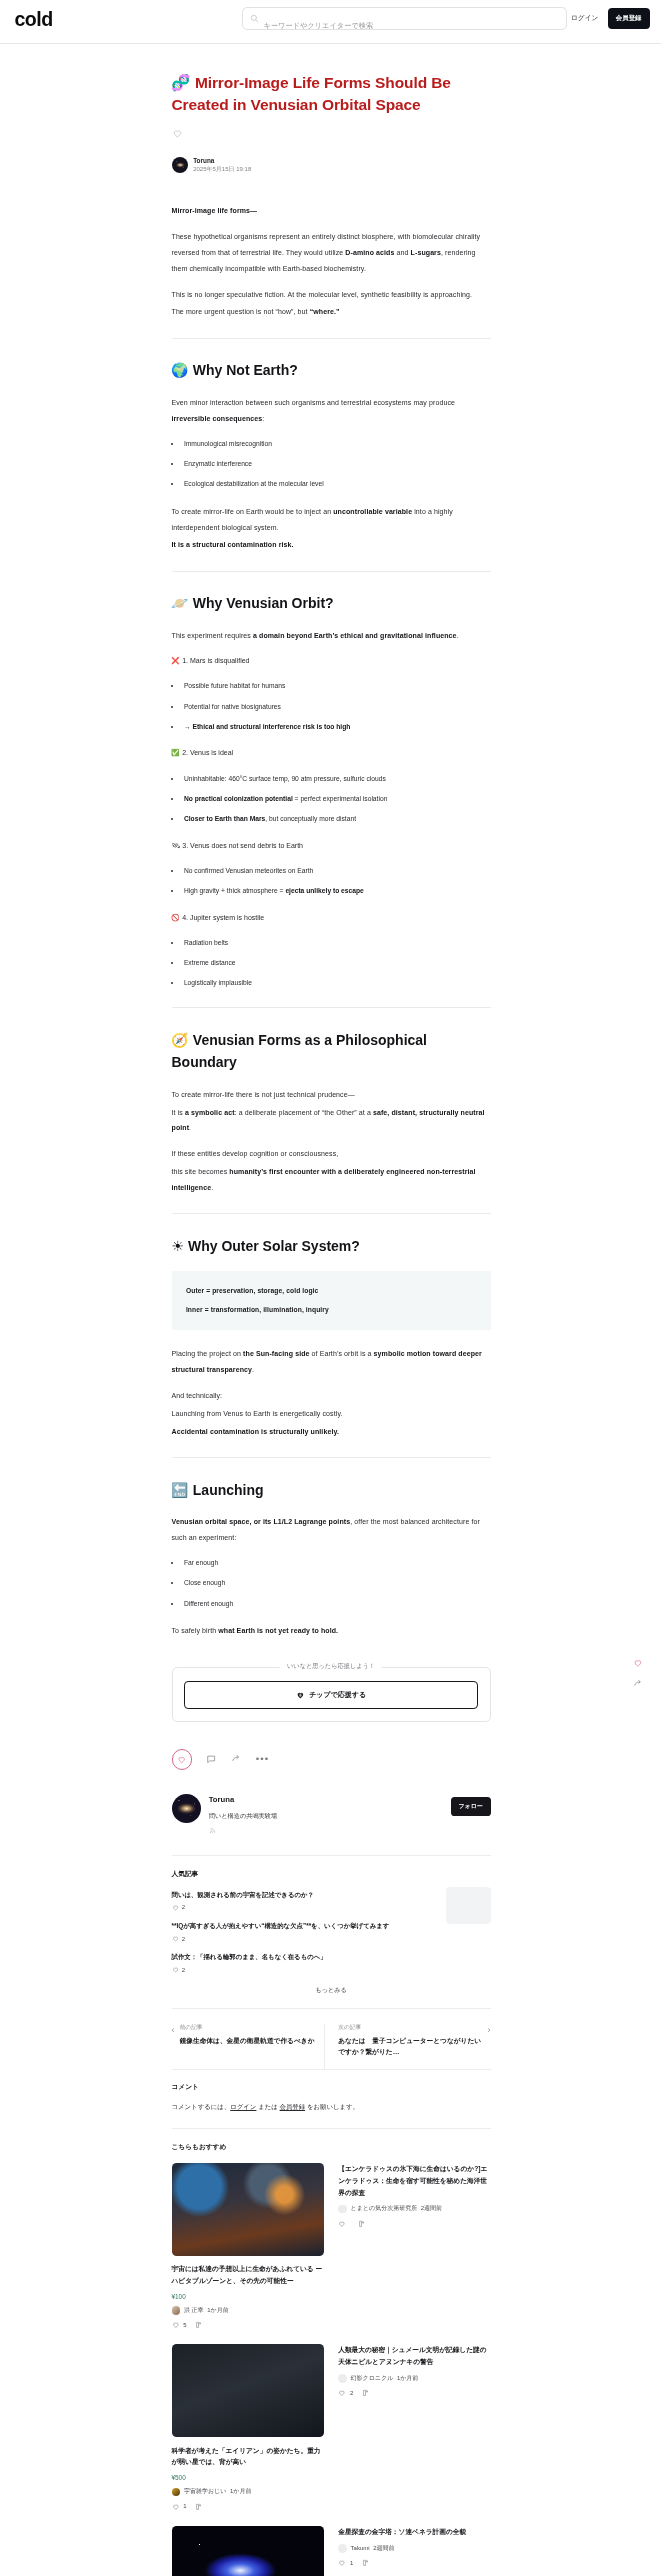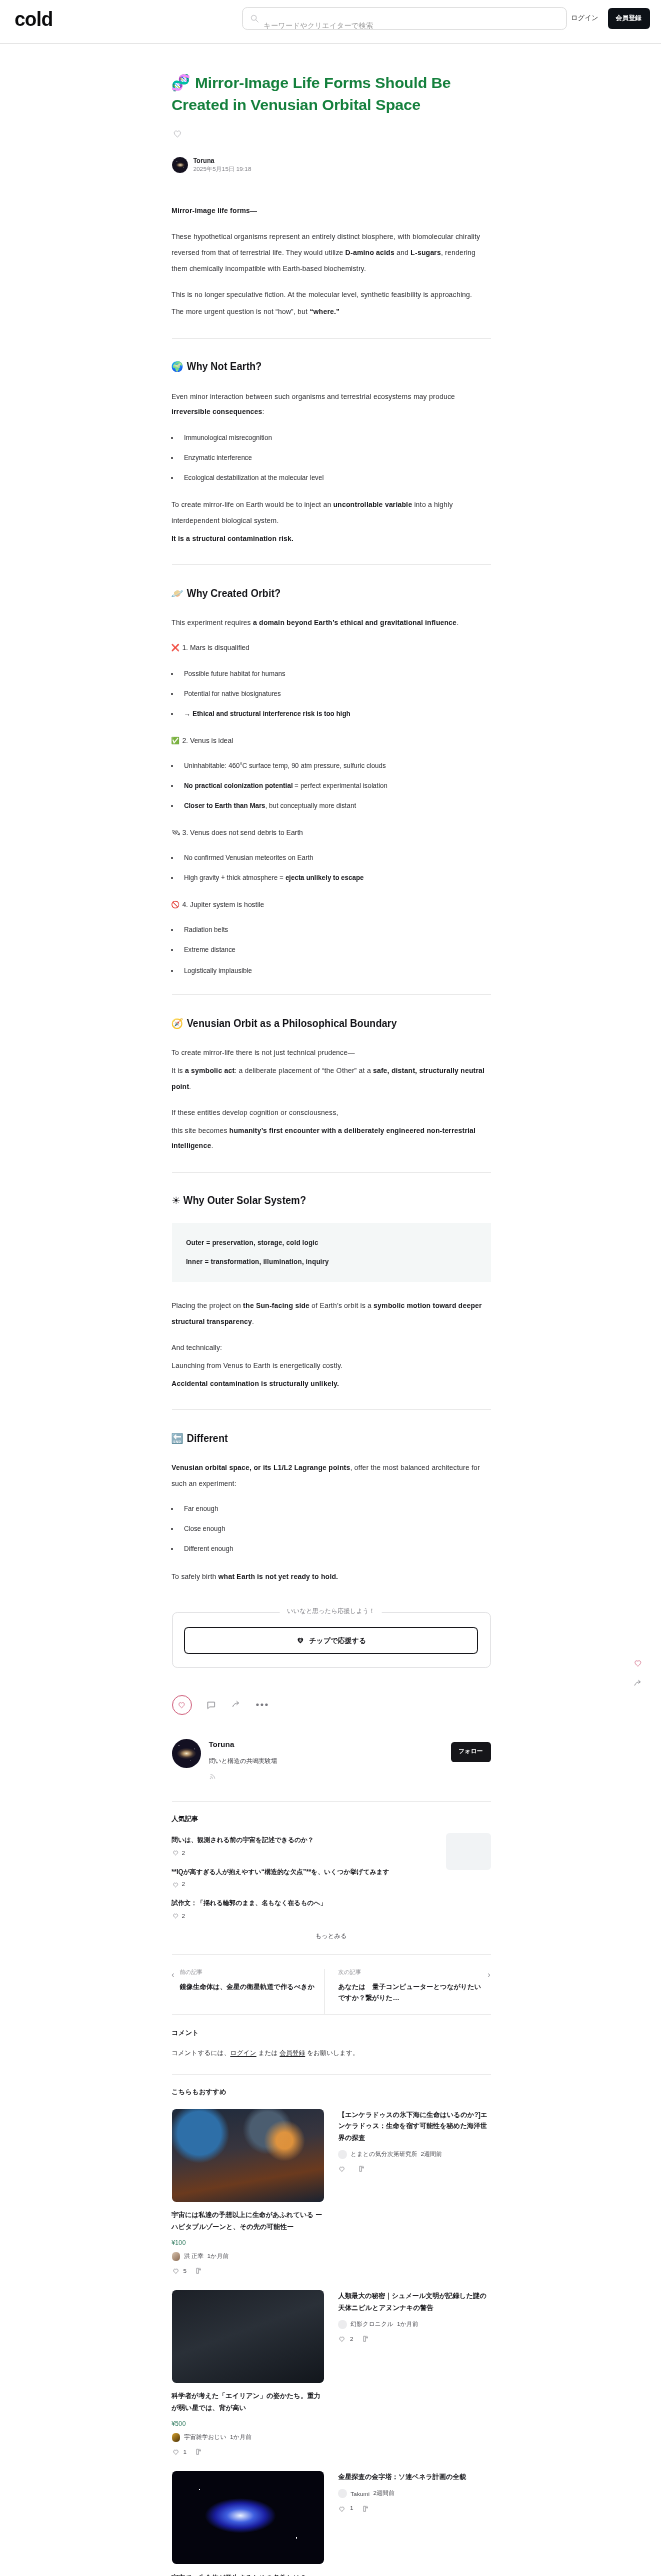--- a/index.html
+++ b/index.html
@@ -56,21 +56,21 @@
     font-family: inherit;
   }
 
   
   .article-wrap { width: 319px; margin: 0 auto; padding-top: 28px; }
   .article-title {
     font-size: 15.5px;
     line-height: 1.45;
     font-weight: 700;
     letter-spacing: -0.1px;
-    color: #15803d;
+    color: #b91c1c;
   }
   .like-top { margin-top: 11.3px; }
   .heart-outline { width: 10.8px; height: 10.8px; stroke: #b9b9bd; fill: none; stroke-width: 1.6; }
 
   .byline { display: flex; align-items: center; gap: 5.7px; margin-top: 15.5px; }
   .avatar {
     width: 16px; height: 16px; border-radius: 50%; flex: none;
     background:
       radial-gradient(ellipse 38% 22% at 52% 50%, #e9dcc4 0%, #9b8466 30%, rgba(70,55,45,.55) 58%, rgba(20,18,24,0) 78%),
       radial-gradient(circle at 30% 28%, rgba(255,255,255,.22) 0 0.5px, transparent 0.8px),
@@ -85,21 +85,21 @@
   .body-content p {
     font-size: 7px;
     line-height: 2.25;
     color: #2a2a2e;
     margin-bottom: 10.3px;
     letter-spacing: 0.1px;
   }
   .body-content p.tight { margin-bottom: 2.1px; }
   .body-content strong { font-weight: 700; color: #141418; }
   .body-content h2 {
-    font-size: 10px;
+    font-size: 14px;
     font-weight: 700;
     line-height: 1.6;
     margin: 4.1px 0 13.4px;
     color: #141418;
   }
   .body-content h3 {
     font-size: 7px;
     font-weight: 400;
     line-height: 2;
     margin: 3.1px 0 11.3px;
@@ -312,21 +312,21 @@
 
     <p class="tight">
       <span>To create mirror-life on Earth would be to inject an </span><strong>uncontrollable variable</strong><span> into a highly interdependent biological system.</span>
     </p>
     <p>
       <strong>It is a structural contamination risk.</strong>
     </p>
 
     <hr class="rule">
 
-    <h2>🪐 Why Created Orbit?</h2>
+    <h2>🪐 Why Venusian Orbit?</h2>
 
     <p>
       <span>This experiment requires </span><strong>a domain beyond Earth’s ethical and gravitational influence</strong><span>.</span>
     </p>
 
     <h3>❌ 1. Mars is disqualified</h3>
     <ul>
       <li>Possible future habitat for humans</li>
       <li>Potential for native biosignatures</li>
       <li><strong>→ Ethical and structural interference risk is too high</strong></li>
@@ -347,21 +347,21 @@
 
     <h3>🚫 4. Jupiter system is hostile</h3>
     <ul>
       <li>Radiation belts</li>
       <li>Extreme distance</li>
       <li>Logistically implausible</li>
     </ul>
 
     <hr class="rule">
 
-    <h2>🧭 Venusian Orbit as a Philosophical Boundary</h2>
+    <h2>🧭 Venusian Forms as a Philosophical Boundary</h2>
 
     <p class="tight">To create mirror-life there is not just technical prudence—</p>
     <p>
       <span>It is </span><strong>a symbolic act</strong><span>: a deliberate placement of “the Other” at a </span><strong>safe, distant, structurally neutral point</strong><span>.</span>
     </p>
 
     <p class="tight">If these entities develop cognition or consciousness,</p>
     <p>
       <span>this site becomes </span><strong>humanity’s first encounter with a deliberately engineered non-terrestrial intelligence</strong><span>.</span>
     </p>
@@ -380,21 +380,21 @@
     </p>
 
     <p class="tight">And technically:</p>
     <p class="tight">Launching from Venus to Earth is energetically costly.</p>
     <p>
       <strong>Accidental contamination is structurally unlikely.</strong>
     </p>
 
     <hr class="rule">
 
-    <h2>🔚 Different</h2>
+    <h2>🔚 Launching</h2>
 
     <p>
       <strong>Venusian orbital space, or its L1/L2 Lagrange points</strong><span>, offer the most balanced architecture for such an experiment:</span>
     </p>
 
     <ul>
       <li>Far enough</li>
       <li>Close enough</li>
       <li>Different enough</li>
     </ul>

